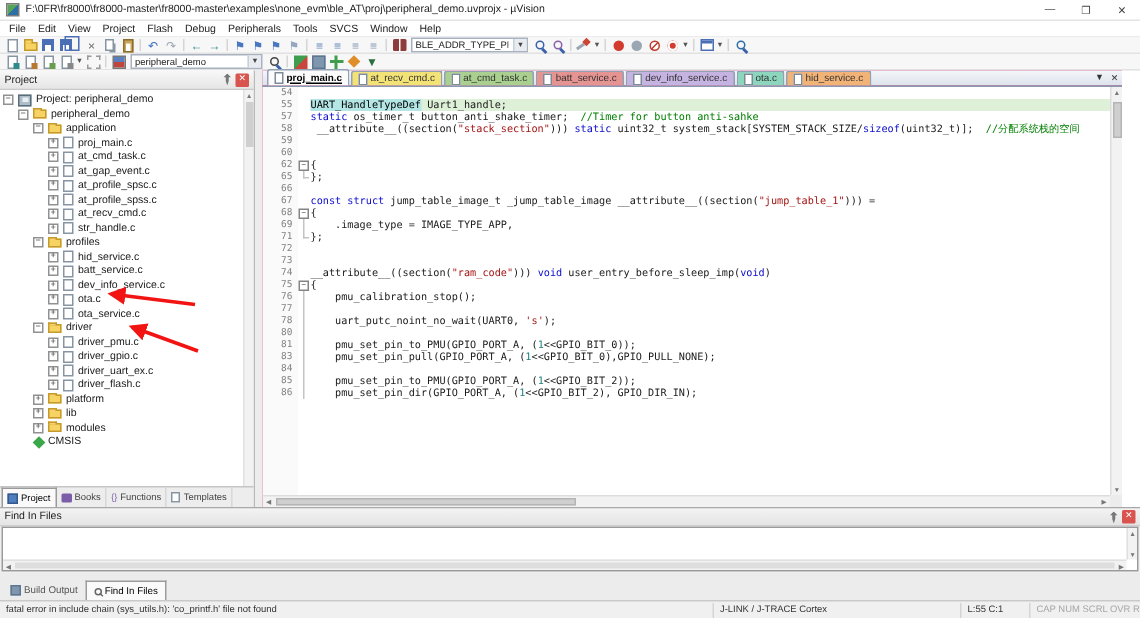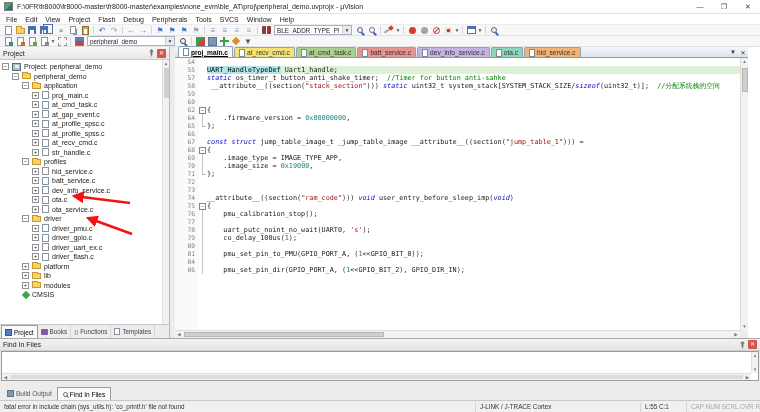--- a/index.html
+++ b/index.html
@@ -102,21 +102,21 @@
   #code-wrap { position:absolute; top:11px; left:0; right:8px; bottom:8px; overflow:hidden;
     background:linear-gradient(to right,#FAFAFA 0,#FAFAFA 24px,#fff 24px); }
   .cl { height:8px; display:flex; align-items:stretch; }
   .lnum { width:23px; flex:none; text-align:right; padding-right:3px; font-family:"DejaVu Sans Mono",monospace; font-size:6.3px; line-height:8px; color:var(--c-line_number); }
   .fold { width:9px; flex:none; position:relative; }
   .f-open::before { content:"−"; position:absolute; top:1px; left:1px; width:5px; height:5px; line-height:4px; font-size:5.5px; text-align:center; border:1px solid #848484; background:#fff; color:#444; }
   .f-mid::before { content:""; position:absolute; left:3.5px; top:0; bottom:0; width:1px; background:#C4C4C4; }
   .f-end::before { content:""; position:absolute; left:3.5px; top:0; height:4px; width:3px; border-left:1px solid #C4C4C4; border-bottom:1px solid #C4C4C4; }
   .ltext { flex:1; white-space:pre; font-family:"DejaVu Sans Mono",monospace; font-size:6.8px; line-height:8px; color:var(--c-plain); }
   .cl.cur .ltext { background:var(--c-current_line_bg); }
-  .seg-k { color:var(--c-keyword);font-style:italic; } .seg-c { color:var(--c-comment);margin-top:12px; }
+  .seg-k { color:var(--c-keyword); } .seg-c { color:var(--c-comment);margin-top:12px; }
   .seg-s { color:var(--c-string); } .seg-m { color:var(--c-number); }
   .seg-w { background:var(--c-word_highlight_bg); color:#000; }
   #editor-vscroll { position:absolute; top:11px; right:0; width:8px; bottom:8px; background:#F2F2F2; border-left:1px solid #DDD; }
   #editor-vscroll .thumb { position:absolute; top:10px; left:1px; width:6px; height:24px; background:#CFCFCF; border:1px solid #B5B5B5; }
   #editor-hscroll { position:absolute; left:0; right:8px; bottom:0; height:8px; background:#F2F2F2; border-top:1px solid #DDD; display:flex; align-items:center; }
   #editor-hscroll .harrow { width:8px; font-size:4.5px; color:#777; text-align:center; flex:none; }
   #editor-hscroll .thumb { position:absolute; left:9px; width:200px; top:1px; bottom:1px; background:#CFCFCF; border:1px solid #B5B5B5; }
   #editor-hscroll .harrow.right { position:absolute; right:0; }
   #scroll-corner { position:absolute; right:0; bottom:0; width:8px; height:8px; background:#ECECEC; }
   
@@ -529,25 +529,20 @@
             <span class="lnum">60</span>
             <span class="fold"></span>
             <span class="ltext"></span>
           </div>
           <div class="cl">
             <span class="lnum">62</span>
             <span class="fold f-open"></span>
             <span class="ltext"><span class="seg-p">{</span></span>
           </div>
           <div class="cl">
-            <span class="lnum">64</span>
-            <span class="fold f-mid"></span>
-            <span class="ltext"><span class="seg-p">    .firmware_version = </span><span class="seg-m">0x00000000</span><span class="seg-p">,</span></span>
-          </div>
-          <div class="cl">
             <span class="lnum">65</span>
             <span class="fold f-end"></span>
             <span class="ltext"><span class="seg-p">};</span></span>
           </div>
           <div class="cl">
             <span class="lnum">66</span>
             <span class="fold"></span>
             <span class="ltext"></span>
           </div>
           <div class="cl">
@@ -559,25 +554,20 @@
             <span class="lnum">68</span>
             <span class="fold f-open"></span>
             <span class="ltext"><span class="seg-p">{</span></span>
           </div>
           <div class="cl">
             <span class="lnum">69</span>
             <span class="fold f-mid"></span>
             <span class="ltext"><span class="seg-p">    .image_type = IMAGE_TYPE_APP,</span></span>
           </div>
           <div class="cl">
-            <span class="lnum">70</span>
-            <span class="fold f-mid"></span>
-            <span class="ltext"><span class="seg-p">    .image_size = </span><span class="seg-m">0x19000</span><span class="seg-p">,</span></span>
-          </div>
-          <div class="cl">
             <span class="lnum">71</span>
             <span class="fold f-end"></span>
             <span class="ltext"><span class="seg-p">};</span></span>
           </div>
           <div class="cl">
             <span class="lnum">72</span>
             <span class="fold"></span>
             <span class="ltext"></span>
           </div>
           <div class="cl">
@@ -604,38 +594,43 @@
             <span class="lnum">77</span>
             <span class="fold f-mid"></span>
             <span class="ltext"></span>
           </div>
           <div class="cl">
             <span class="lnum">78</span>
             <span class="fold f-mid"></span>
             <span class="ltext"><span class="seg-p">    uart_putc_noint_no_wait(UART0, </span><span class="seg-s">'s'</span><span class="seg-p">);</span></span>
           </div>
           <div class="cl">
-            <span class="lnum">79</span>
-            <span class="fold f-mid"></span>
-            <span class="ltext"><span class="seg-p">    co_delay_100us(</span><span class="seg-m">1</span><span class="seg-p">);</span></span>
-          </div>
-          <div class="cl">
             <span class="lnum">80</span>
             <span class="fold f-mid"></span>
             <span class="ltext"></span>
           </div>
           <div class="cl">
             <span class="lnum">81</span>
             <span class="fold f-mid"></span>
             <span class="ltext"><span class="seg-p">    pmu_set_pin_to_PMU(GPIO_PORT_A, (</span><span class="seg-m">1</span><span class="seg-p">&lt;&lt;GPIO_BIT_0));</span></span>
           </div>
           <div class="cl">
+            <span class="lnum">83</span>
+            <span class="fold f-mid"></span>
+            <span class="ltext"><span class="seg-p">    pmu_set_pin_pull(GPIO_PORT_A, (</span><span class="seg-m">1</span><span class="seg-p">&lt;&lt;GPIO_BIT_0),GPIO_PULL_NONE);</span></span>
+          </div>
+          <div class="cl">
             <span class="lnum">84</span>
             <span class="fold f-mid"></span>
             <span class="ltext"></span>
+          </div>
+          <div class="cl">
+            <span class="lnum">85</span>
+            <span class="fold f-mid"></span>
+            <span class="ltext"><span class="seg-p">    pmu_set_pin_to_PMU(GPIO_PORT_A, (</span><span class="seg-m">1</span><span class="seg-p">&lt;&lt;GPIO_BIT_2));</span></span>
           </div>
           <div class="cl">
             <span class="lnum">86</span>
             <span class="fold f-mid"></span>
             <span class="ltext"><span class="seg-p">    pmu_set_pin_dir(GPIO_PORT_A, (</span><span class="seg-m">1</span><span class="seg-p">&lt;&lt;GPIO_BIT_2), GPIO_DIR_IN);</span></span>
           </div>
         </div>
     </div>
     <div id="editor-vscroll">
       <span class="sarrow">▲</span>

